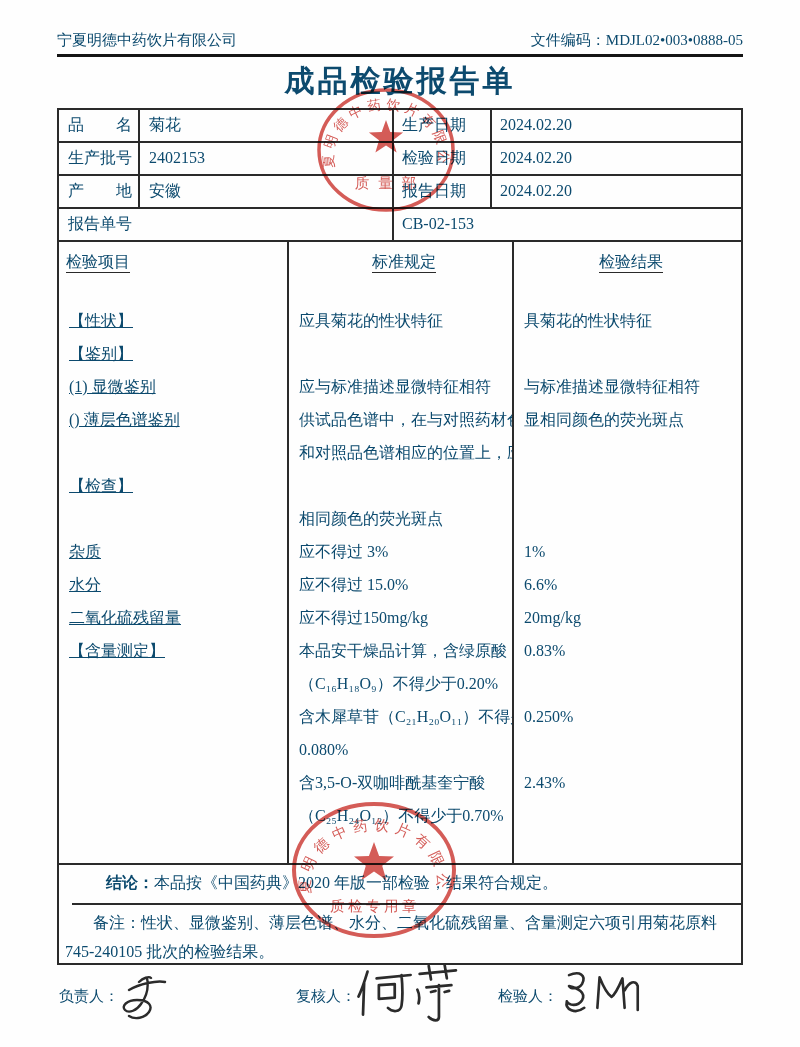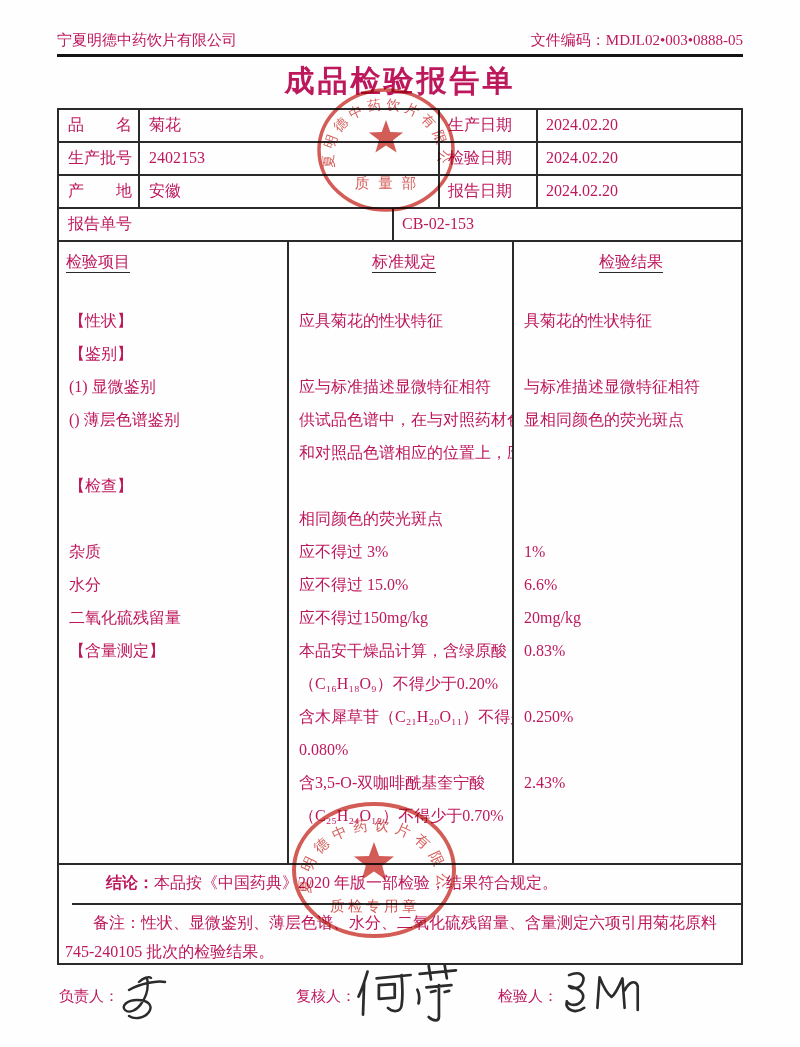--- a/index.html
+++ b/index.html
@@ -1,47 +1,47 @@
 <!DOCTYPE html>
 <html><head>
 <meta charset="utf-8">
 <style>
   html,body{margin:0;padding:0;background:#ffffff;}
   .page{
     position:relative;width:800px;height:1047px;background:#fefefe;
-    font-family:"Liberation Serif","DejaVu Serif",serif;color:#be185d;
+    font-family:"Liberation Serif","DejaVu Serif",serif;color:#0c4a6e;
     overflow:hidden;
   }
   
   .hdr{position:absolute;top:31px;left:57px;width:686px;display:flex;justify-content:space-between;font-size:15px;}
   .hdr-rule{position:absolute;top:54px;left:57px;width:686px;height:3px;background:#141414;}
   .doc-title{position:absolute;top:61px;left:0;width:800px;text-align:center;font-size:30px;font-weight:bold;letter-spacing:3px;}
   
   .doc-table{position:absolute;top:108px;left:57px;width:686px;height:857px;border:2px solid #2a2a2a;box-sizing:border-box;font-size:16px;background:transparent;}
   .doc-table *{box-sizing:border-box;}
   
   .info-row{display:flex;height:33px;border-bottom:2px solid #2a2a2a;}
   .info-row > div{line-height:30px;white-space:nowrap;overflow:hidden;}
   .c-lab1{width:81px;border-right:2px solid #2a2a2a;padding-left:9px;}
-  .c-val1{width:300px;border-right:2px solid #2a2a2a;padding-left:9px;}
+  .c-val1{width:254px;border-right:2px solid #2a2a2a;padding-left:9px;}
   .c-lab2{width:98px;border-right:2px solid #2a2a2a;padding-left:8px;}
   .c-val2{flex:1;padding-left:8px;font-family:Liberation Serif, serif;}
   .c-repno-lab{width:335px;border-right:2px solid #2a2a2a;padding-left:9px;}
   .c-repno-val{flex:1;padding-left:8px;}
   
   .insp{height:623px;border-bottom:2px solid #2a2a2a;}
   .insp-head{display:flex;height:62px;}
   .insp-head > div{padding-top:10px;padding-left:7px;}
   .h1{width:230px;border-right:2px solid #2a2a2a;padding-left:10px;}
   .h2{width:225px;border-right:2px solid #2a2a2a;text-align:center;}
   .h3{flex:1;text-align:center;}
   .uline{border-bottom:1.5px solid #2a2a2a;padding-bottom:2px;}
   .insp-row{display:flex;height:33px;}
   .insp-row > div{line-height:33px;white-space:nowrap;overflow:hidden;}
-  .r1{width:230px;border-right:2px solid #2a2a2a;padding-left:10px;}
+  .r1{width:230px;border-right:2px solid #2a2a2a;padding-left:10px;text-decoration:underline;}
   .r2{width:225px;border-right:2px solid #2a2a2a;padding-left:10px;}
   .r3{flex:1;padding-left:10px;}
   .insp-fill{display:flex;height:31px;}
   .insp-fill .r1,.insp-fill .r2{height:31px;}
   
   .concl{height:40px;border-bottom:2px solid #2a2a2a;line-height:36px;padding-left:34px;white-space:nowrap;margin-left:13px;}
   .concl b{font-weight:bold;}
   .remark{padding-top:3px;}
   .remark .l1{padding-left:34px;line-height:29px;white-space:nowrap;}
   .remark .l2{padding-left:6px;line-height:29px;white-space:nowrap;}

